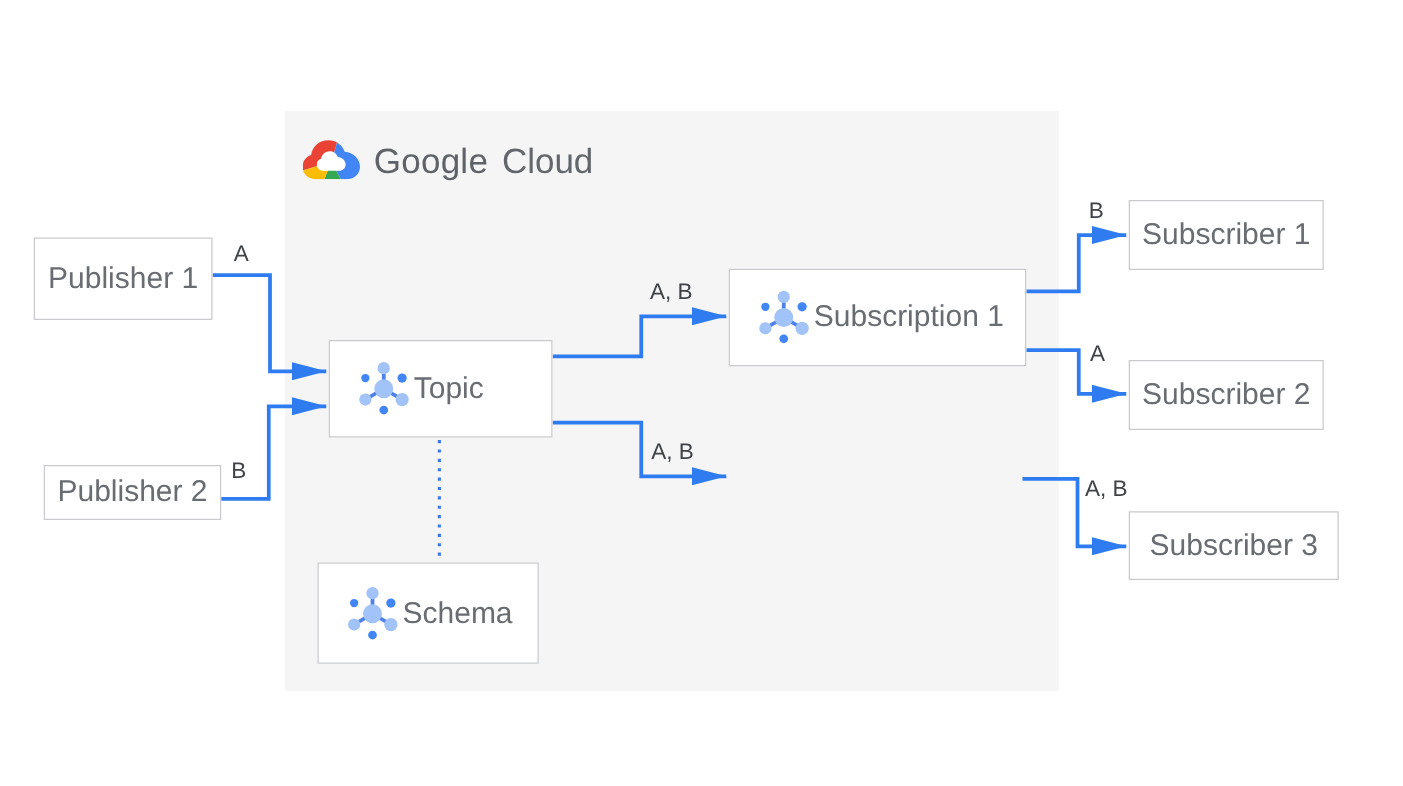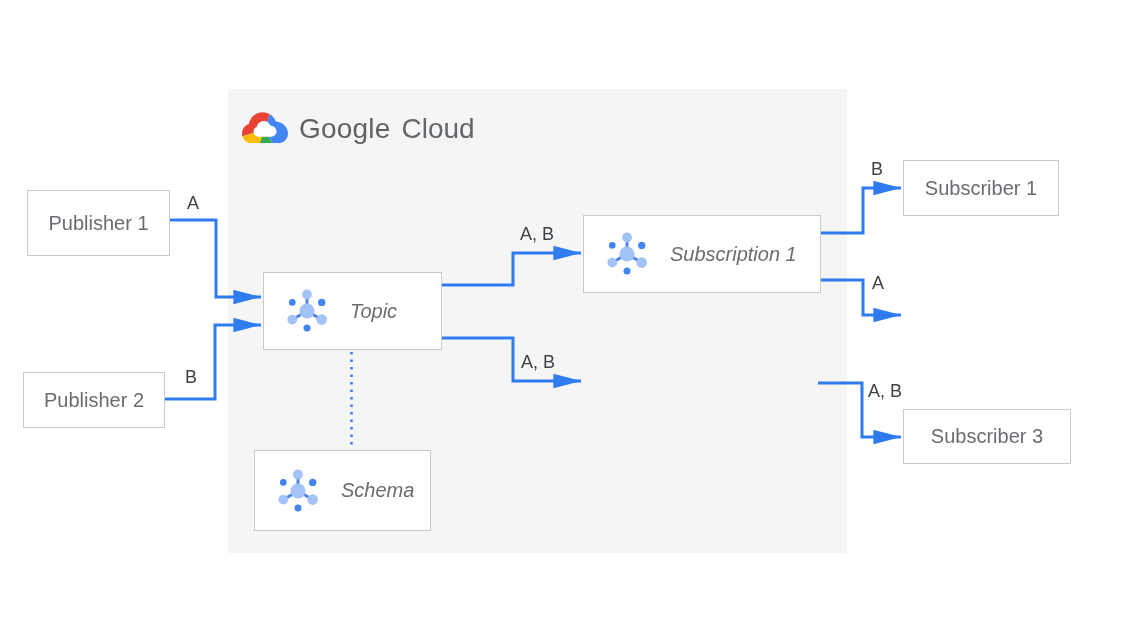--- a/index.html
+++ b/index.html
@@ -4,23 +4,23 @@
 <style>
   html,body{margin:0;padding:0;background:#fff;}
   .stage{position:relative;width:1122px;height:629px;background:#ffffff;
          font-family:"Liberation Sans",sans-serif;overflow:hidden;}
   .panel{position:absolute;left:228px;top:89px;width:619px;height:464px;background:#f5f5f6;}
   .brand{position:absolute;left:242px;top:107px;height:44px;display:flex;align-items:center;gap:11px;}
   .brand-text{font-size:28px;color:#5f6368;}
   .brand-google{font-weight:500;letter-spacing:.2px;}
   .brand-cloud{font-weight:400;color:#63676c;}
   .node{position:absolute;background:#ffffff;border:1px solid #c9cace;box-sizing:border-box;
-        display:flex;align-items:center;color:#696d72;font-size:20px;white-space:nowrap;}
+        display:flex;align-items:center;color:#696d72;font-size:24px;white-space:nowrap;}
   .plain{justify-content:center;}
-  .iconic{padding-left:19px;gap:19px;font-style:italic;}
+  .iconic{padding-left:19px;}
   .pubsub{width:48px;height:48px;flex:0 0 auto;}
   .edges{position:absolute;left:0;top:0;pointer-events:none;}
   .edge-label{position:absolute;transform:translate(-50%,-50%);font-size:18px;color:#3f4347;}
 </style>
 </head>
 <body>
 
 <div class="stage">
 
   <svg width="0" height="0" style="position:absolute" aria-hidden="true">
@@ -77,25 +77,28 @@
       <path d="M821,233 H863 V188 H901" marker-end="url(#arw)"></path>
       <path d="M821,280 H863 V315 H901" marker-end="url(#arw)"></path>
       <path d="M818,383 H862 V437 H901" marker-end="url(#arw)"></path>
     </g>
     <path d="M351.5,352 V449" stroke="#3c78ea" stroke-width="2.5" stroke-dasharray="2.5 5" fill="none"></path>
   </svg>
 
   <div class="node plain" style="left:27px;top:190px;width:143px;height:66px">
     <span>Publisher 1</span>
   </div>
-  <div class="node plain" style="left:23px;top:372px;width:142px;height:56px">
+  <div class="node plain" style="left:35px;top:372px;width:142px;height:44px">
     <span>Publisher 2</span>
   </div>
   <div class="node plain" style="left:903px;top:160px;width:156px;height:56px">
     <span>Subscriber 1</span>
+  </div>
+  <div class="node plain" style="left:903px;top:288px;width:156px;height:56px">
+    <span>Subscriber 2</span>
   </div>
   <div class="node plain" style="left:903px;top:409px;width:168px;height:55px">
     <span>Subscriber 3</span>
   </div>
 
   <div class="node iconic" style="left:263px;top:272px;width:179px;height:78px">
     <svg class="pubsub">
         <use href="#pubsub-sym"></use>
       </svg>
     <span>Topic</span>

